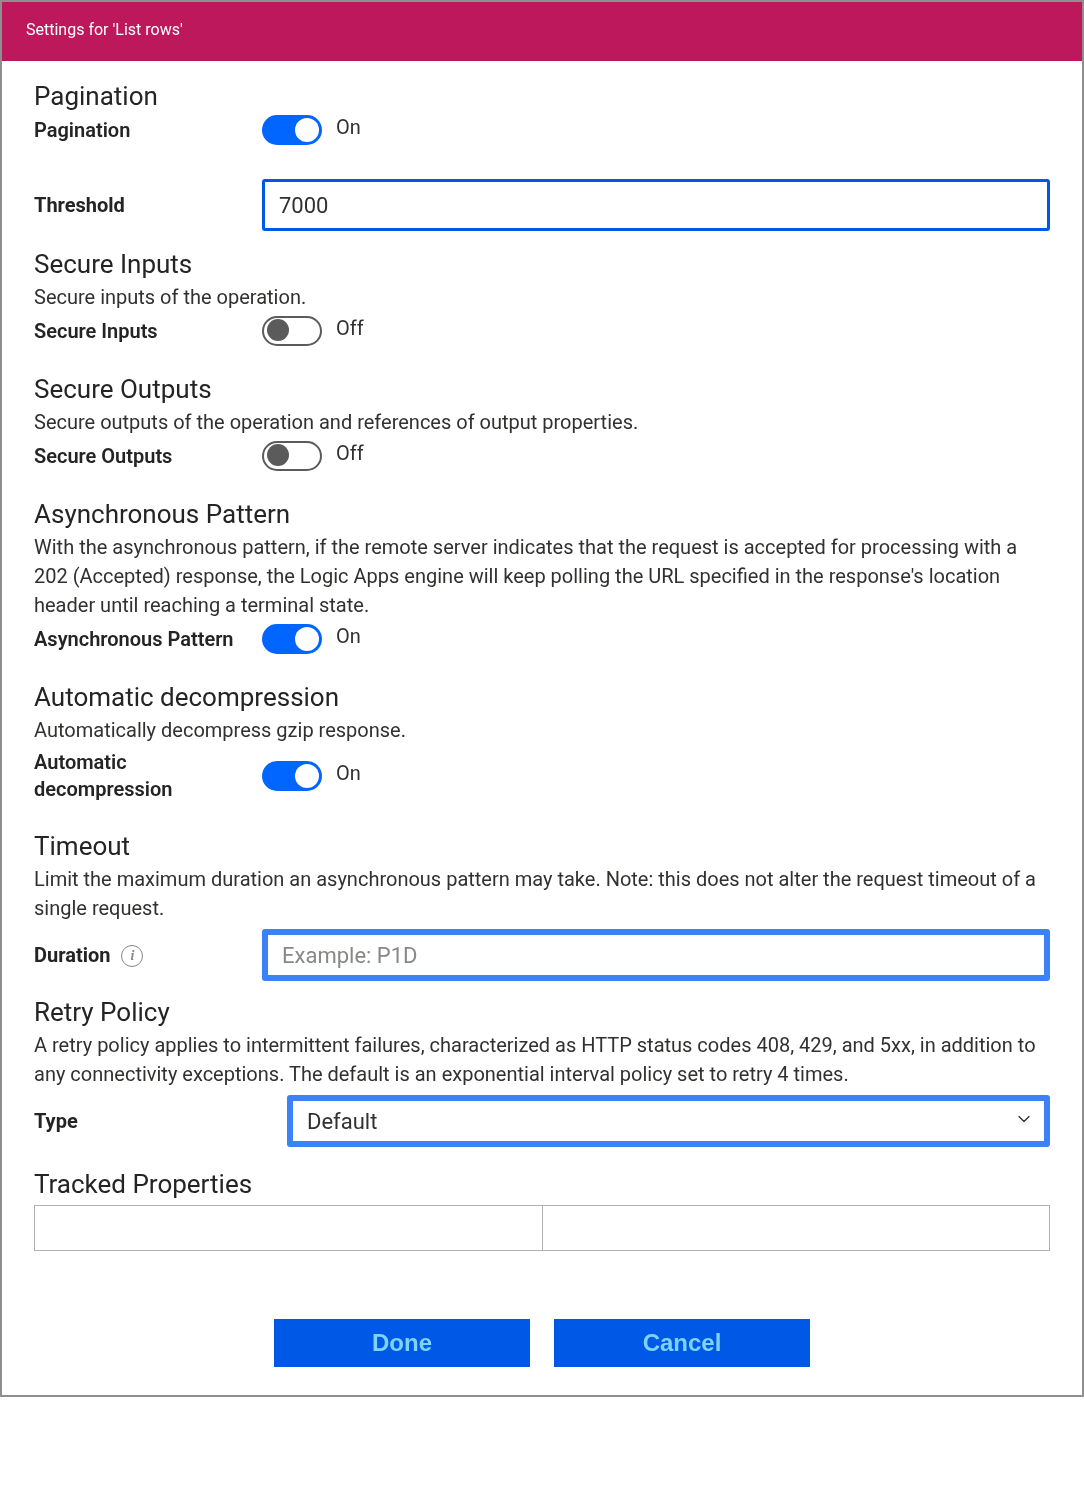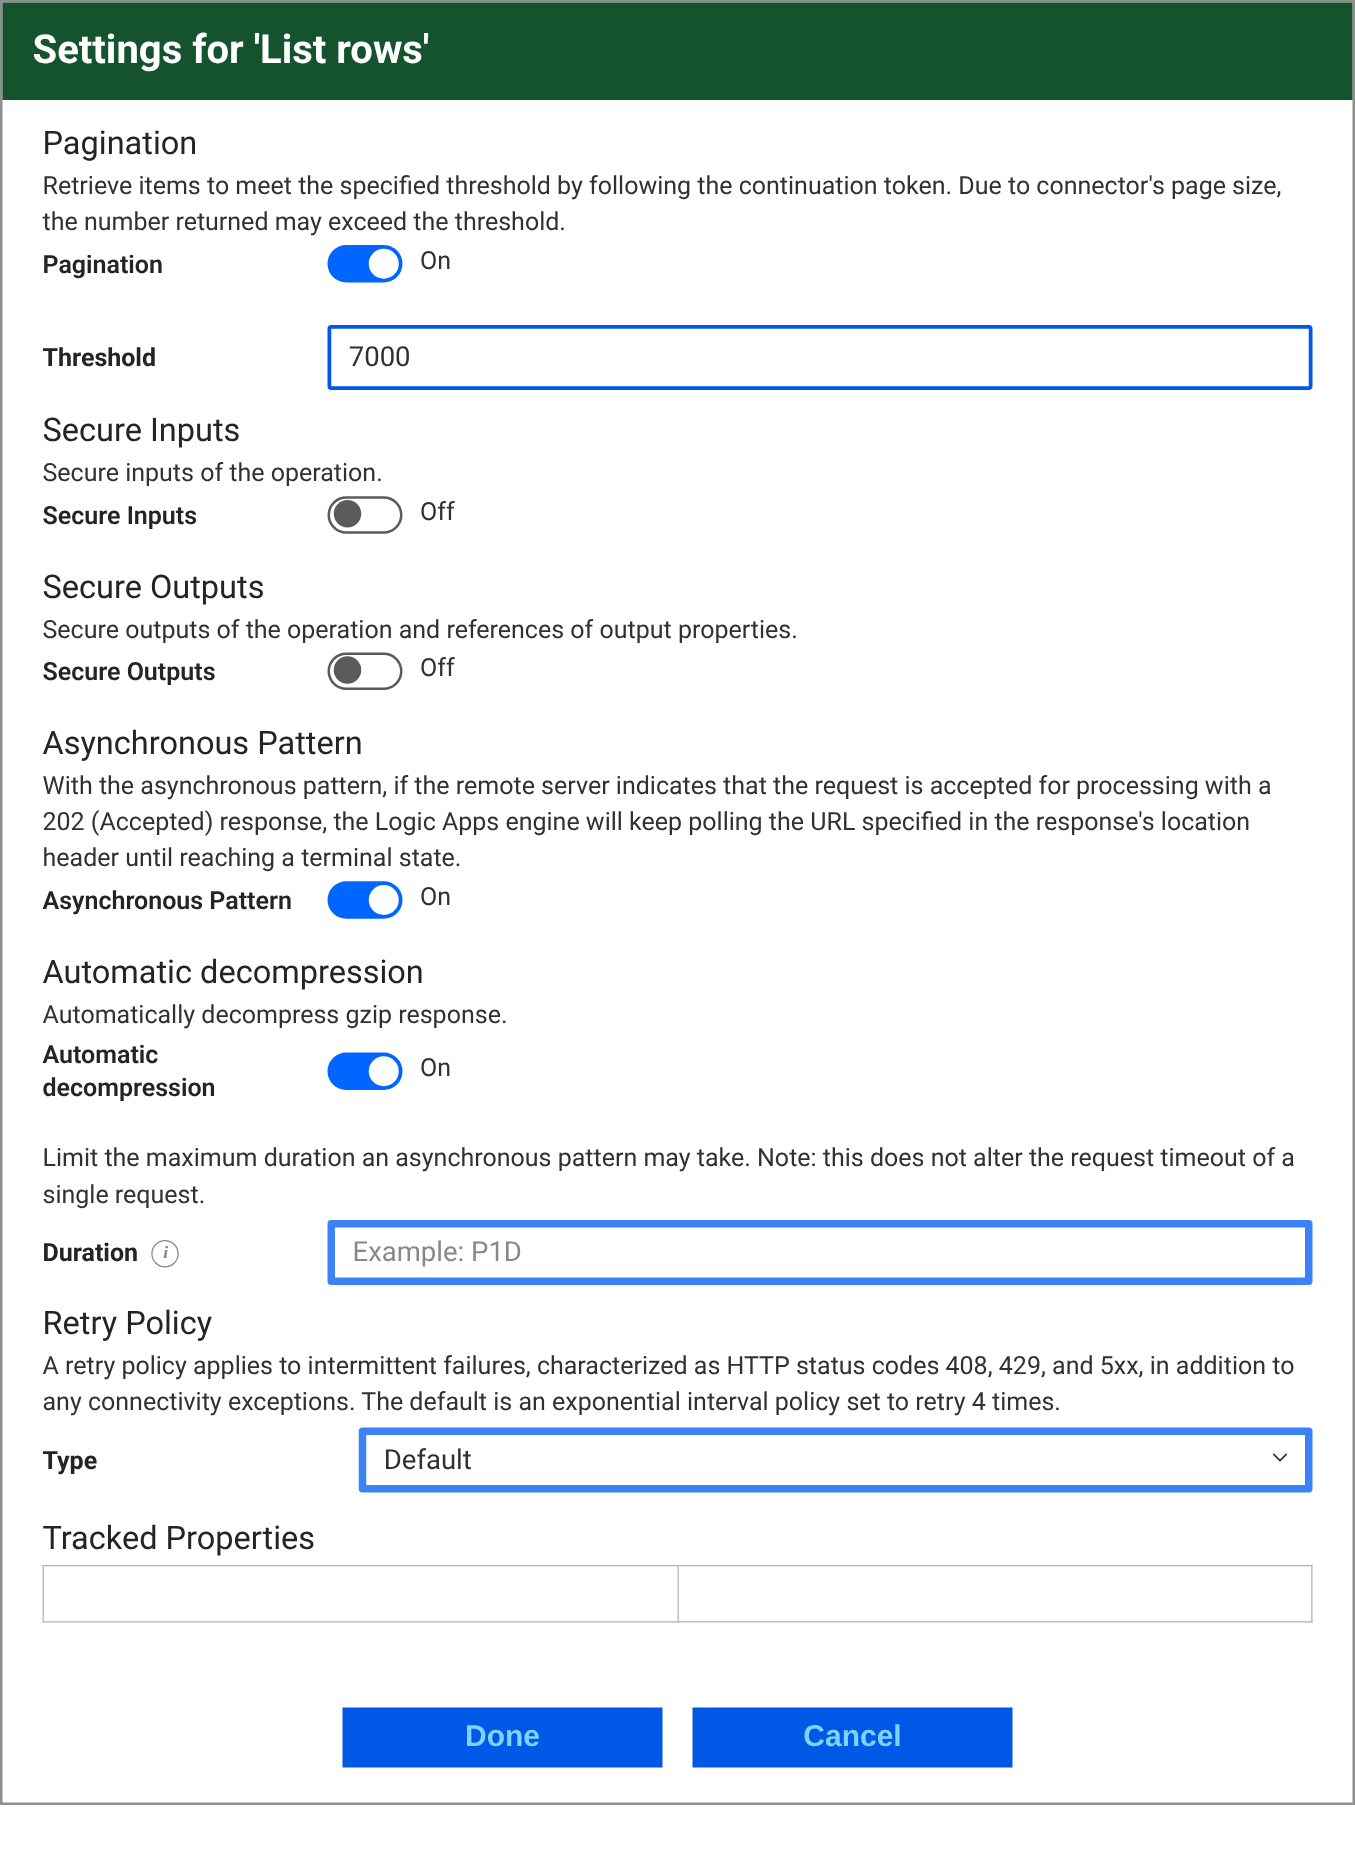--- a/index.html
+++ b/index.html
@@ -8,25 +8,25 @@
     font-family: "Segoe UI", -apple-system, BlinkMacSystemFont, Roboto, "Helvetica Neue", Arial, sans-serif;
     color:#323130;
     background:#fff;
   }
   .panel {
     width:1084px;
     border:2px solid #8f8f8f;
     background:#fff;
   }
   .panel-header {
-    background:#14532d;
+    background:#be185d;
     color:#fff;
     padding:18px 24px 22px 24px;
-    font-size:32px;
-    font-weight:700;
+    font-size:16px;
+    font-weight:400;
   }
   .panel-body {
     padding:20px 32px 0 32px;
   }
   .section { margin-bottom:28px; }
   .section-title {
     font-size:26px;
     font-weight:400;
     margin:0 0 4px 0;
     color:#242424;
@@ -163,21 +163,20 @@
 </head>
 <body>
 
 <div class="panel">
   <div class="panel-header">Settings for 'List rows'</div>
 
   <div class="panel-body">
 
     <div class="section">
       <div class="section-title">Pagination</div>
-      <div class="section-desc">Retrieve items to meet the specified threshold by following the continuation token. Due to connector's page size, the number returned may exceed the threshold.</div>
       <div class="row">
         <div class="row-label">Pagination</div>
         <div class="row-control">
           <div class="toggle on">
               <div class="knob"></div>
             </div>
           <span class="toggle-text">On</span>
         </div>
       </div>
       <div class="row" style="margin-top:34px;">
@@ -238,20 +237,21 @@
         <div class="row-control">
           <div class="toggle on">
               <div class="knob"></div>
             </div>
           <span class="toggle-text">On</span>
         </div>
       </div>
     </div>
 
     <div class="section">
+      <div class="section-title">Timeout</div>
       <div class="section-desc">Limit the maximum duration an asynchronous pattern may take. Note: this does not alter the request timeout of a single request.</div>
       <div class="row" style="margin-top:6px;">
         <div class="row-label normal">
           <span>Duration</span>
           <span class="info-icon">i</span>
         </div>
         <div class="row-control">
           <input class="text-input" type="text" placeholder="Example: P1D" style="">
         </div>
       </div>

